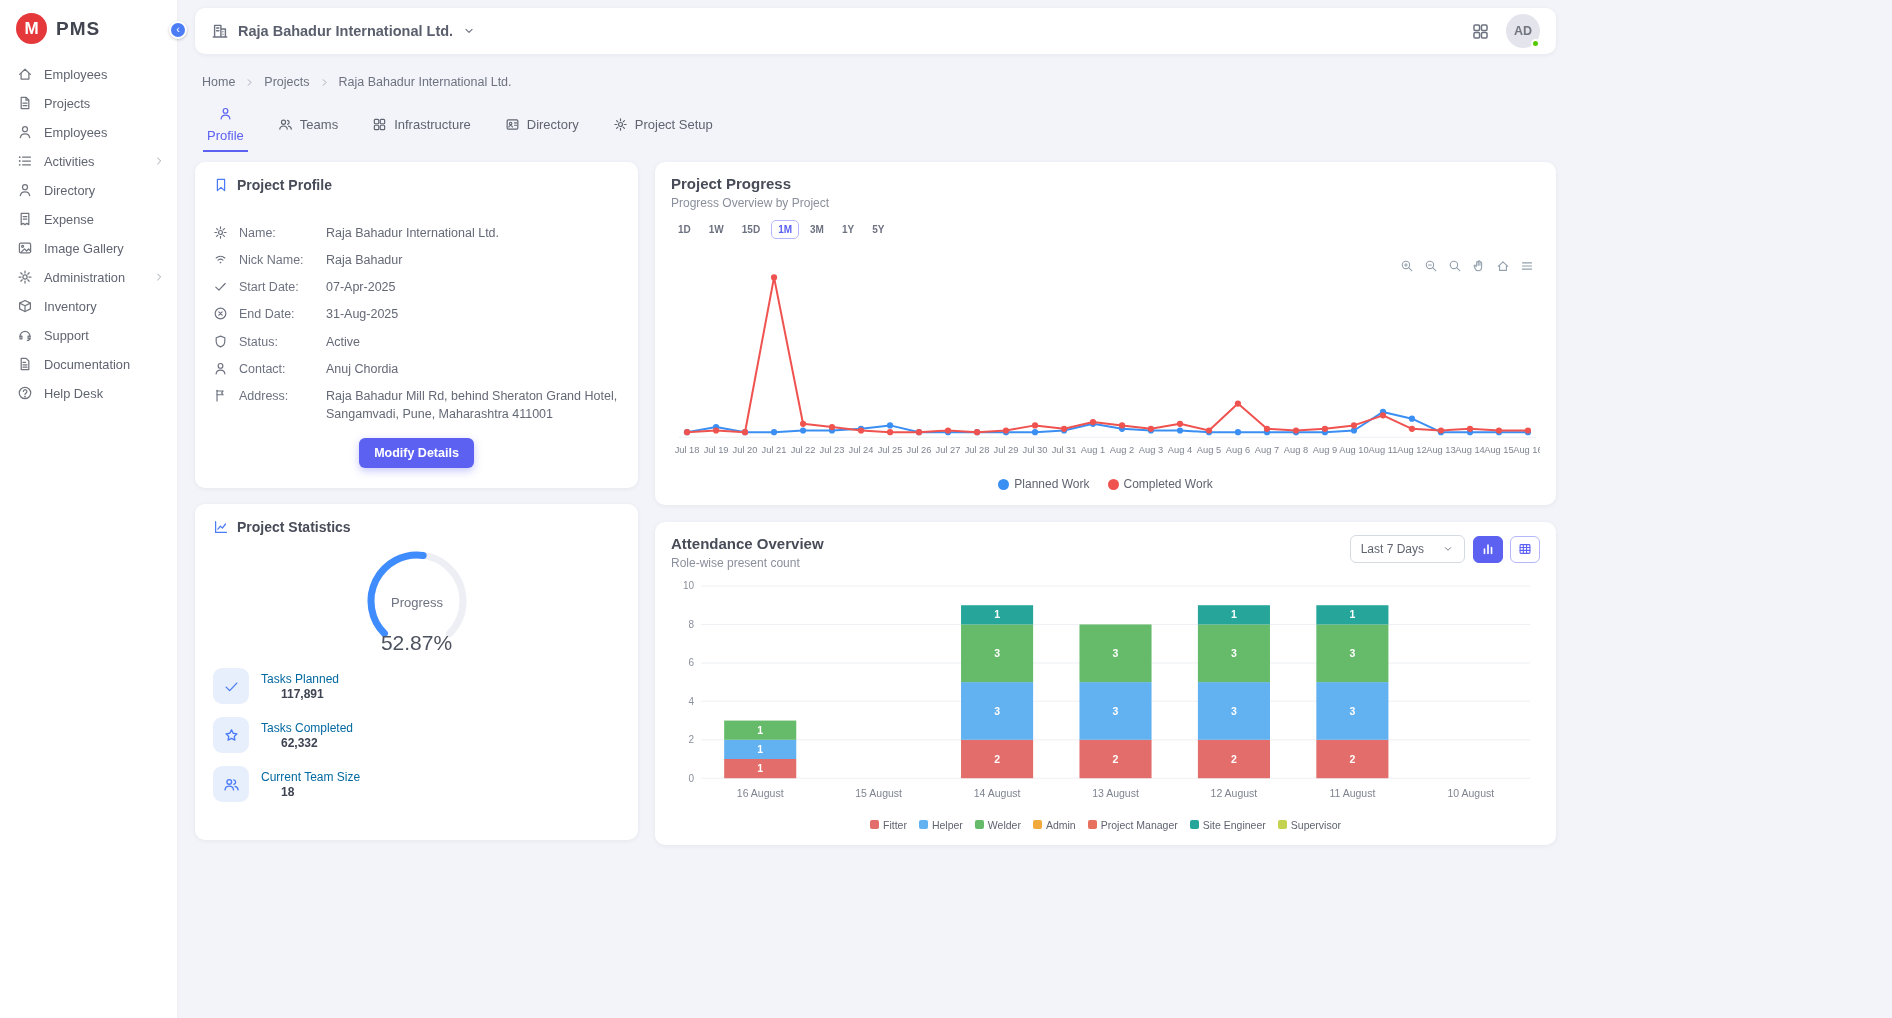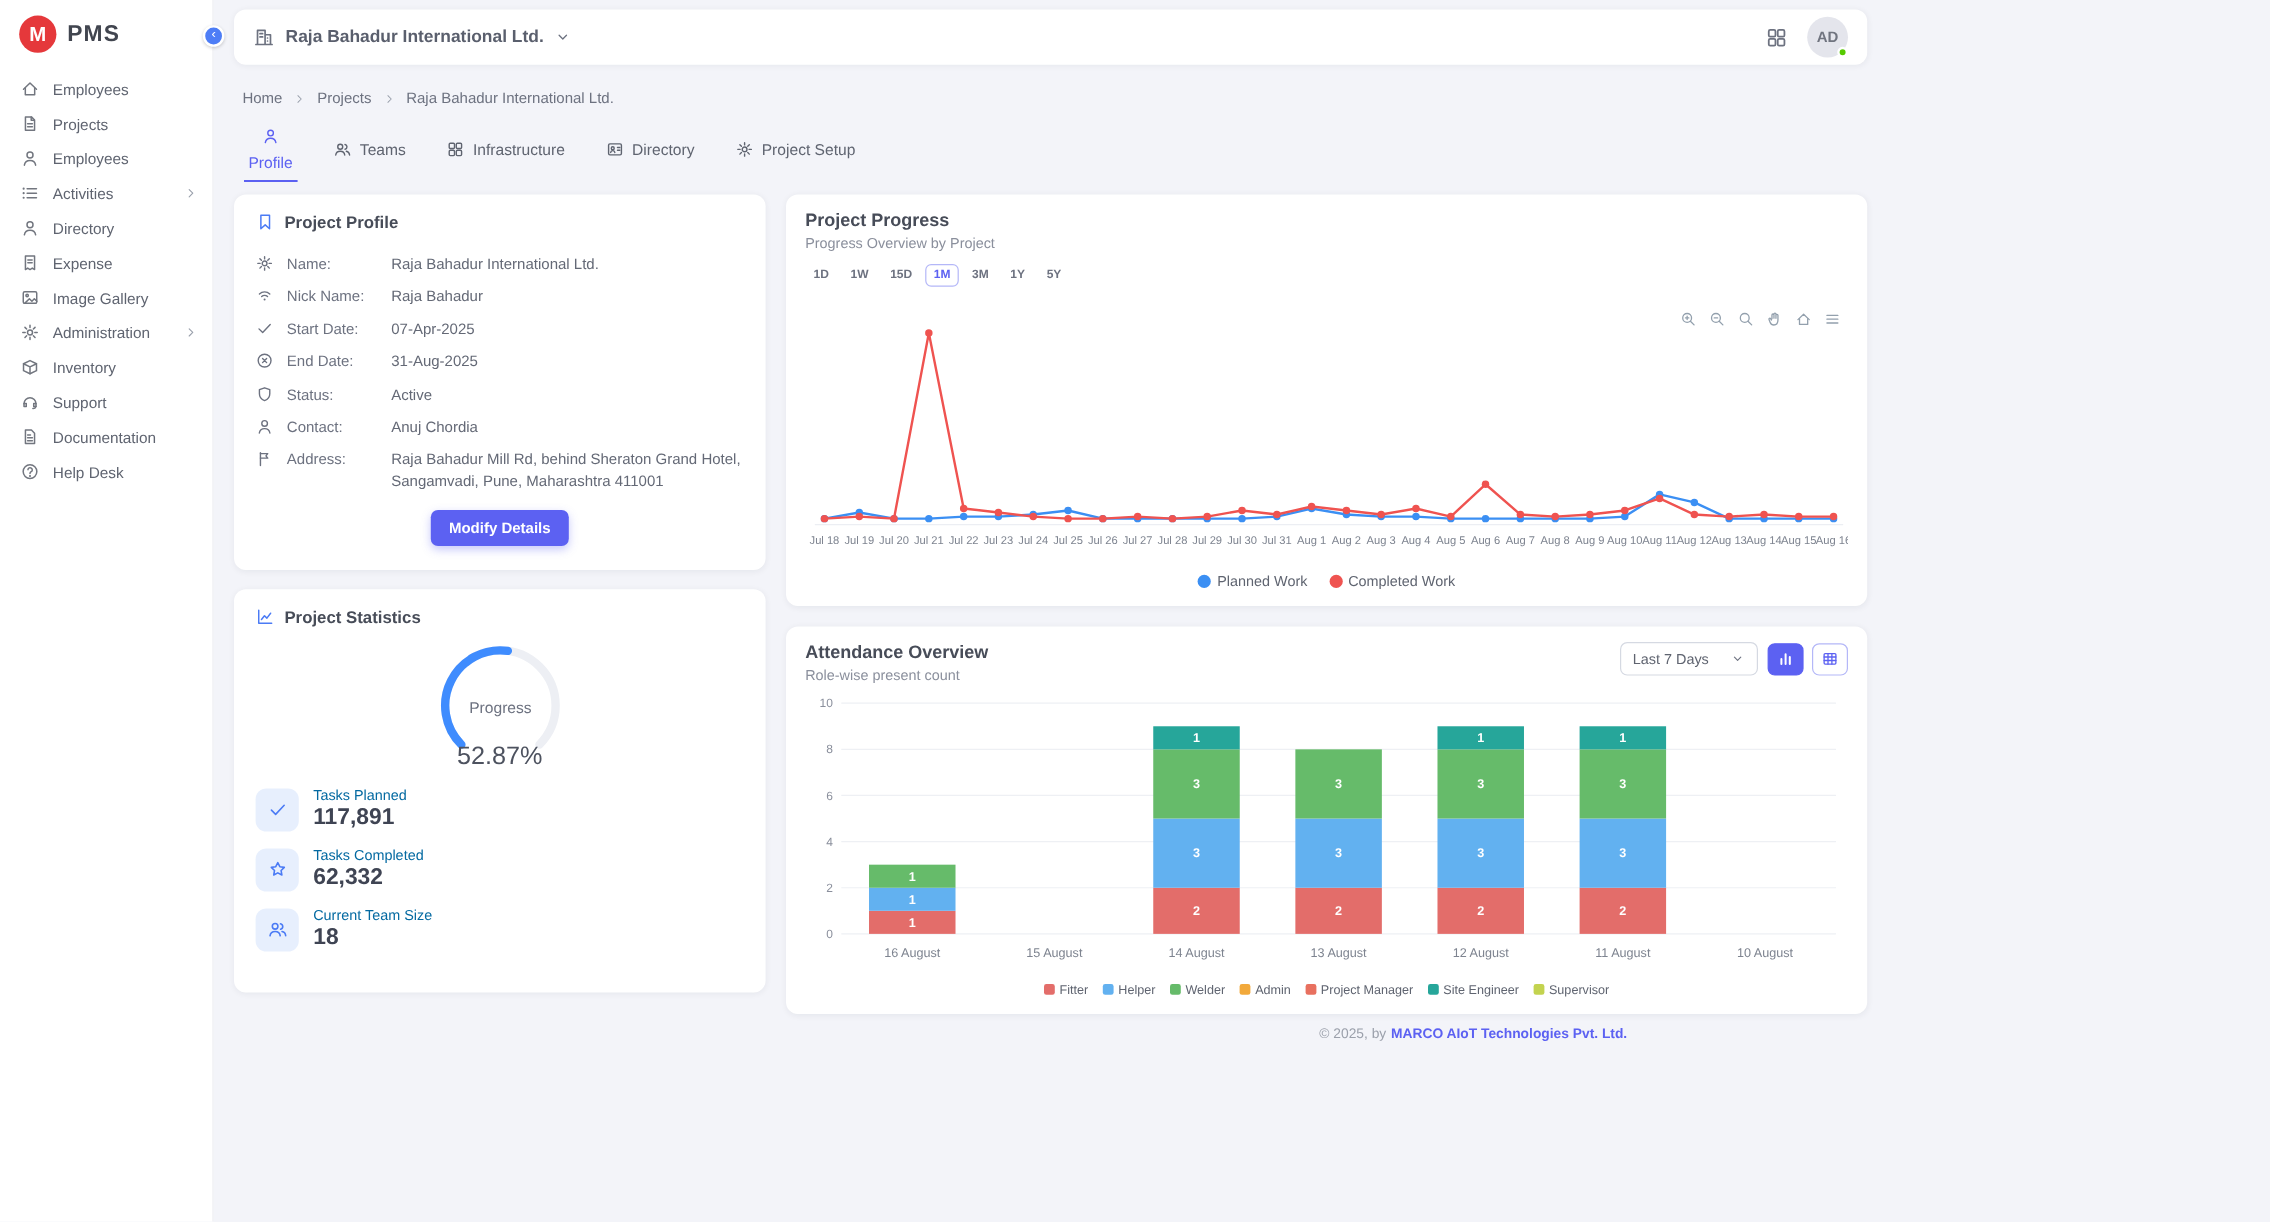--- a/index.html
+++ b/index.html
@@ -64,40 +64,40 @@
   .tab.active { color:#5c61f2; box-shadow:inset 0 -2px 0 #5c61f2;flex-direction:column; }
 
   .content-grid { display:flex; gap:17px; margin-top:10px; align-items:flex-start; }
   .col-left { width:443px; flex:none; display:flex; flex-direction:column; gap:16px; }
   .col-right { flex:1; display:flex; flex-direction:column; gap:17px; }
 
   .card-head { display:flex; align-items:center; gap:8px; font-size:14px; font-weight:700; color:#474c58; }
 
   
   .profile-card { padding:15px 18px 20px; }
-  .profile-card .card-head { margin-bottom:18px; }
+  .profile-card .card-head { margin-bottom:31px; }
   .p-row { display:flex; align-items:flex-start; gap:11px; margin-bottom:9px; font-size:12.5px; line-height:1.45; color:#6d7280; }
   .p-row .icon { color:#6d7280; margin-top:1px; }
   .p-label { width:76px; flex:none; }
   .p-value { flex:1; color:#646976; }
   .modify-btn {
     display:block; margin:15px auto 0; background:#5c61f2; color:#fff; border:none; border-radius:6px;
     font-size:12.5px; font-weight:600; padding:8px 15px; cursor:pointer; font-family:inherit;
     box-shadow:0 3px 8px rgba(92,97,242,.35);
   }
 
   
   .stats-card { padding:15px 18px; min-height:336px; }
   .gauge-wrap { text-align:center; margin-top:8px; }
   .gauge-label { font-size:13px; fill:#6d7280; text-anchor:middle; }
   .gauge-value { font-size:21px; color:#4d525f; margin-top:-26px; }
   .stat-item { display:flex; align-items:center; gap:12px; margin-top:13px; }
   .stat-ic { width:36px; height:36px; border-radius:9px; background:#e7effd; color:#4b7bf5; display:grid; place-items:center; }
   .stat-label { font-size:12px; color:#0369a1; }
-  .stat-value { font-size:19px; color:#3f4453; font-weight:700; margin-top:1px; }
+  .stat-value { font-size:12px; color:#3f4453; font-weight:700; margin-top:1px;margin-left:20px; }
 
   
   .progress-card { padding:13px 16px 6px; }
   .pc-title { font-size:15px; font-weight:700; color:#474c58; }
   .pc-sub { font-size:12px; color:#8a8f9c; margin-top:4px; }
   .ranges { display:flex; align-items:center; gap:4px; margin-top:10px; }
   .range-btn { background:none; border:1px solid transparent; font-family:inherit; font-size:10px; font-weight:700; color:#6d7280; padding:3px 6px; border-radius:5px; cursor:pointer; }
   .range-btn.active { color:#5c61f2; border-color:#b4b7f8; }
   .chart-wrap { position:relative; margin-top:2px; }
   .toolbar { position:absolute; right:6px; top:0; display:flex; gap:10px; color:#93a0ad; z-index:2; }
@@ -775,18 +775,15 @@
               <span class="lg-item"><span class="lg-sq" style="background:#f2a93b"></span>Admin</span>
               <span class="lg-item"><span class="lg-sq" style="background:#e8705f"></span>Project Manager</span>
               <span class="lg-item"><span class="lg-sq" style="background:#26a69a"></span>Site Engineer</span>
               <span class="lg-item"><span class="lg-sq" style="background:#c3d34f"></span>Supervisor</span>
             </div>
         </section>
 
       </div>
     </div>
 
-    <footer class="footer">
-      <span>© 2025, by</span><a>MARCO AIoT Technologies Pvt. Ltd.</a>
-    </footer>
 
   </div>
 </main>
 
 </body></html>

